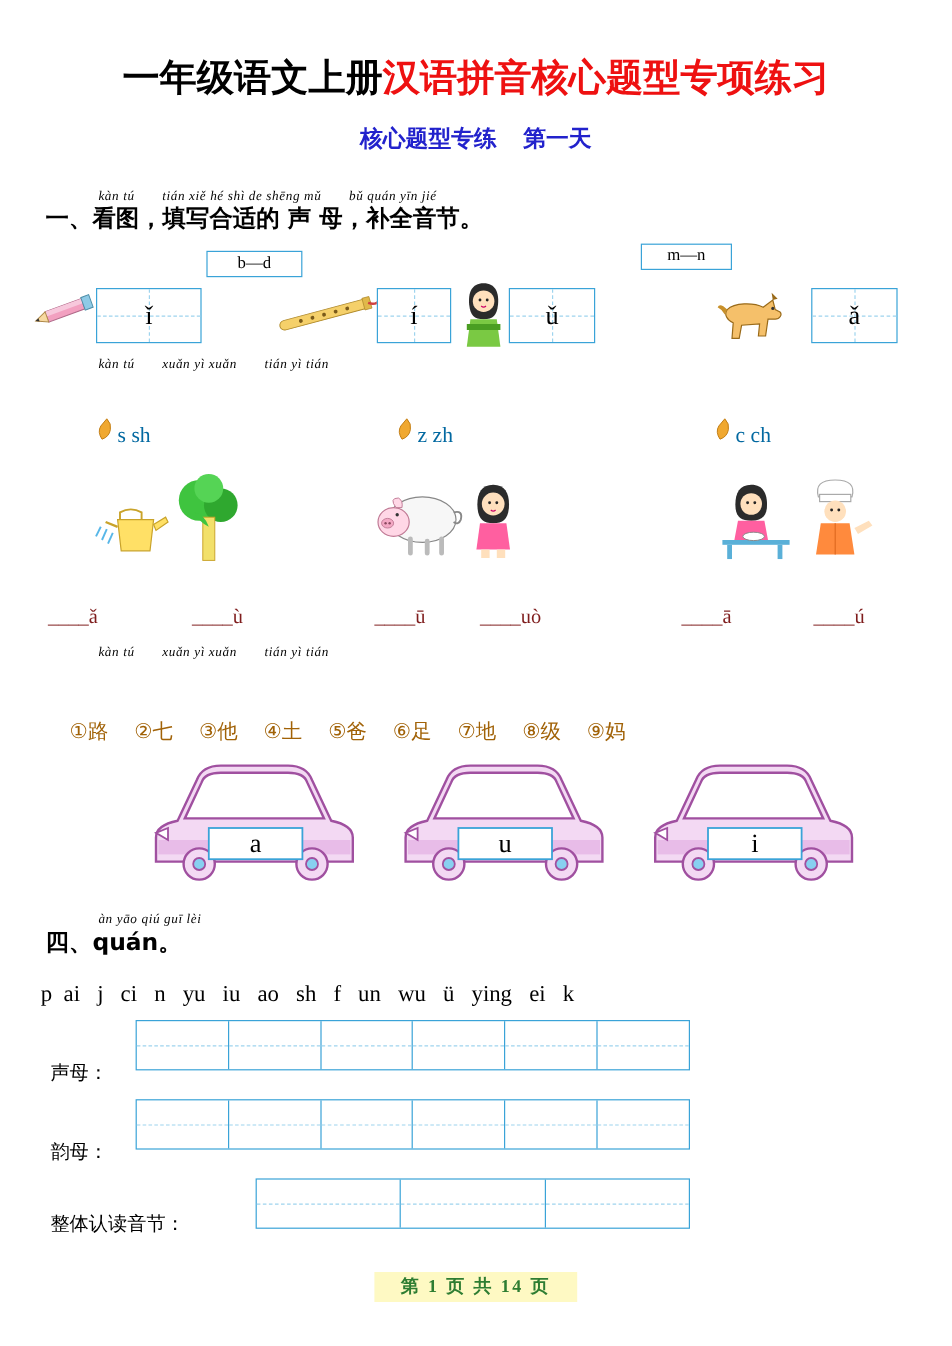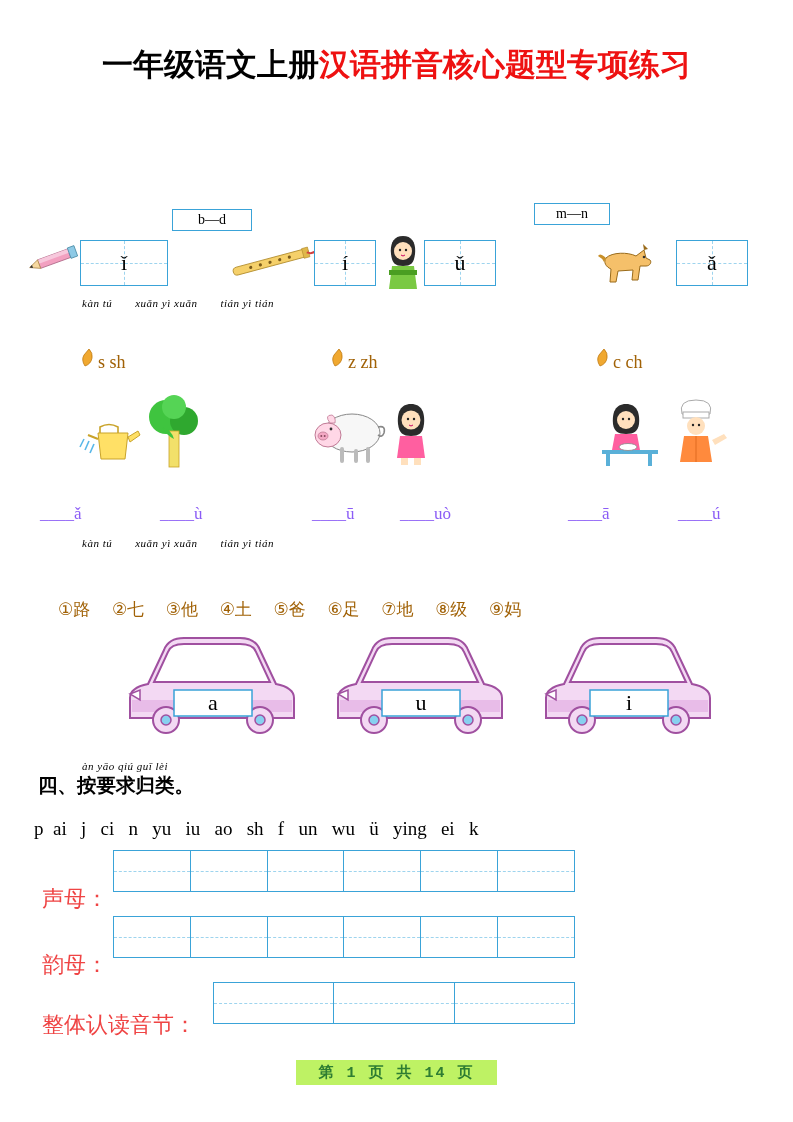--- a/index.html
+++ b/index.html
@@ -63,67 +63,72 @@
   }
 
   .hintbox{
     position:absolute;border:1px solid #3aa3d8;background:#fff;
     display:flex;align-items:center;justify-content:center;
     font-family:"Liberation Serif",serif;font-size:14px;color:#000;
     box-sizing:border-box;
   }
 
   .choice{
-    position:absolute;font-family:"Liberation Serif",serif;font-size:18px;color:#a16207;white-space:nowrap;
+    position:absolute;font-family:"Liberation Serif",serif;font-size:18px;color:#0369a1;white-space:nowrap;
   }
   .blankans{
-    position:absolute;font-family:"Liberation Serif",serif;font-size:17px;color:#8b5cf6;white-space:nowrap;
+    position:absolute;font-family:"Liberation Serif",serif;font-size:17px;color:#7f1d1d;white-space:nowrap;
   }
 
   .wordlist{
     position:absolute;font-family:"DejaVu Sans",sans-serif;font-size:17px;color:#a16207;white-space:nowrap;
   }
   .wordlist span.item{display:inline-block;}
 
   .letterrow{
     position:absolute;font-family:"Liberation Serif",serif;font-size:19px;color:#000;white-space:nowrap;
   }
 
   .label{
-    position:absolute;font-family:Liberation Serif, serif;font-size:22px;color:#ef4444;white-space:nowrap;
+    position:absolute;font-family:Liberation Serif, serif;font-size:16px;color:#000000;white-space:nowrap;
   }
 
   .grid{position:absolute;border:1px solid #3aa3d8;box-sizing:border-box;display:flex;}
   .grid .cell{border-right:1px solid #3aa3d8;box-sizing:border-box;flex:1;}
   .grid .cell:last-child{border-right:none;}
   .grid .cell:before{content:"";display:block;height:50%;border-bottom:1px dashed #9ed4ee;}
 
   
   .footer{
     position:absolute;left:0;top:1060px;width:793px;text-align:center;
   }
   .footer .inner{
-    display:inline-block;background:#bef264;padding:3px 22px;
-    font-family:Liberation Mono, monospace;font-size:15px;color:#2e7d32;font-weight:bold;
+    display:inline-block;background:#fef9c3;padding:3px 22px;
+    font-family:Liberation Serif, serif;font-size:15px;color:#2e7d32;font-weight:bold;
     letter-spacing:2px;
   }
 
   
   .pic{position:absolute;}
 </style>
 </head>
 <body>
 
 <div class="page">
 
   <div class="title">
     <span class="blk">一年级语文上册</span><span class="red">汉语拼音核心题型专项练习</span>
   </div>
 
-
+  <div class="subtitle">
+    <span>核心题型专练</span><span class="gap"></span><span>第一天</span>
+  </div>
+
+  <div class="pyline" style="left:82px;top:156px;">kàn tú　　tián xiě hé shì  de shēng mǔ　　bǔ quán yīn jié</div>
+  <div class="sec" style="top:168px;">一、看图，填写合适的 声 母，补全音节。</div>
 
   <div class="hintbox" style="left:172px;top:209px;width:80px;height:22px;">b—d</div>
   <div class="hintbox" style="left:534px;top:203px;width:76px;height:22px;">m—n</div>
 
   <svg class="pic" style="left:25px;top:240px;" width="60" height="42" viewBox="0 0 60 42">
     <g transform="rotate(-20 30 21)">
       <rect x="14" y="14" width="32" height="9" fill="#f2a0c0" stroke="#b06a8a" stroke-width="0.8"></rect>
       <rect x="14" y="14" width="32" height="4" fill="#f7c8dc"></rect>
       <polygon points="14,14 4,18.5 14,23" fill="#f7d9a0" stroke="#b08a4a" stroke-width="0.8"></polygon>
       <polygon points="7,17 4,18.5 7,20" fill="#333"></polygon>
@@ -315,21 +320,21 @@
     <circle cx="54" cy="92" r="13" fill="#f3d9f3" stroke="#a050a0" stroke-width="2"></circle>
     <circle cx="54" cy="92" r="5" fill="#88d0f0" stroke="#a050a0" stroke-width="1.5"></circle>
     <circle cx="148" cy="92" r="13" fill="#f3d9f3" stroke="#a050a0" stroke-width="2"></circle>
     <circle cx="148" cy="92" r="5" fill="#88d0f0" stroke="#a050a0" stroke-width="1.5"></circle>
     <path d="M18 66 L28 62 L28 72 Z" fill="#fff" stroke="#a050a0" stroke-width="1.5"></path>
     <rect x="62" y="62" width="78" height="26" fill="#ffffff" stroke="#3aa3d8" stroke-width="1.5"></rect>
     <text x="101" y="82" font-family="Liberation Serif, serif" font-size="22" text-anchor="middle" fill="#000">i</text>
   </svg>
 
   <div class="pyline" style="left:82px;top:760px;">àn yāo qiú guī  lèi</div>
-  <div class="sec" style="top:772px;">四、按要求归类。</div>
+  <div class="sec" style="top:772px;">四、quán。</div>
 
   <div class="letterrow" style="left:34px;top:818px;">
     <span>p</span>&nbsp;
     <span>ai</span>&nbsp;&nbsp;
     <span>j</span>&nbsp;&nbsp;
     <span>ci</span>&nbsp;&nbsp;
     <span>n</span>&nbsp;&nbsp;
     <span>yu</span>&nbsp;&nbsp;
     <span>iu</span>&nbsp;&nbsp;
     <span>ao</span>&nbsp;&nbsp;

